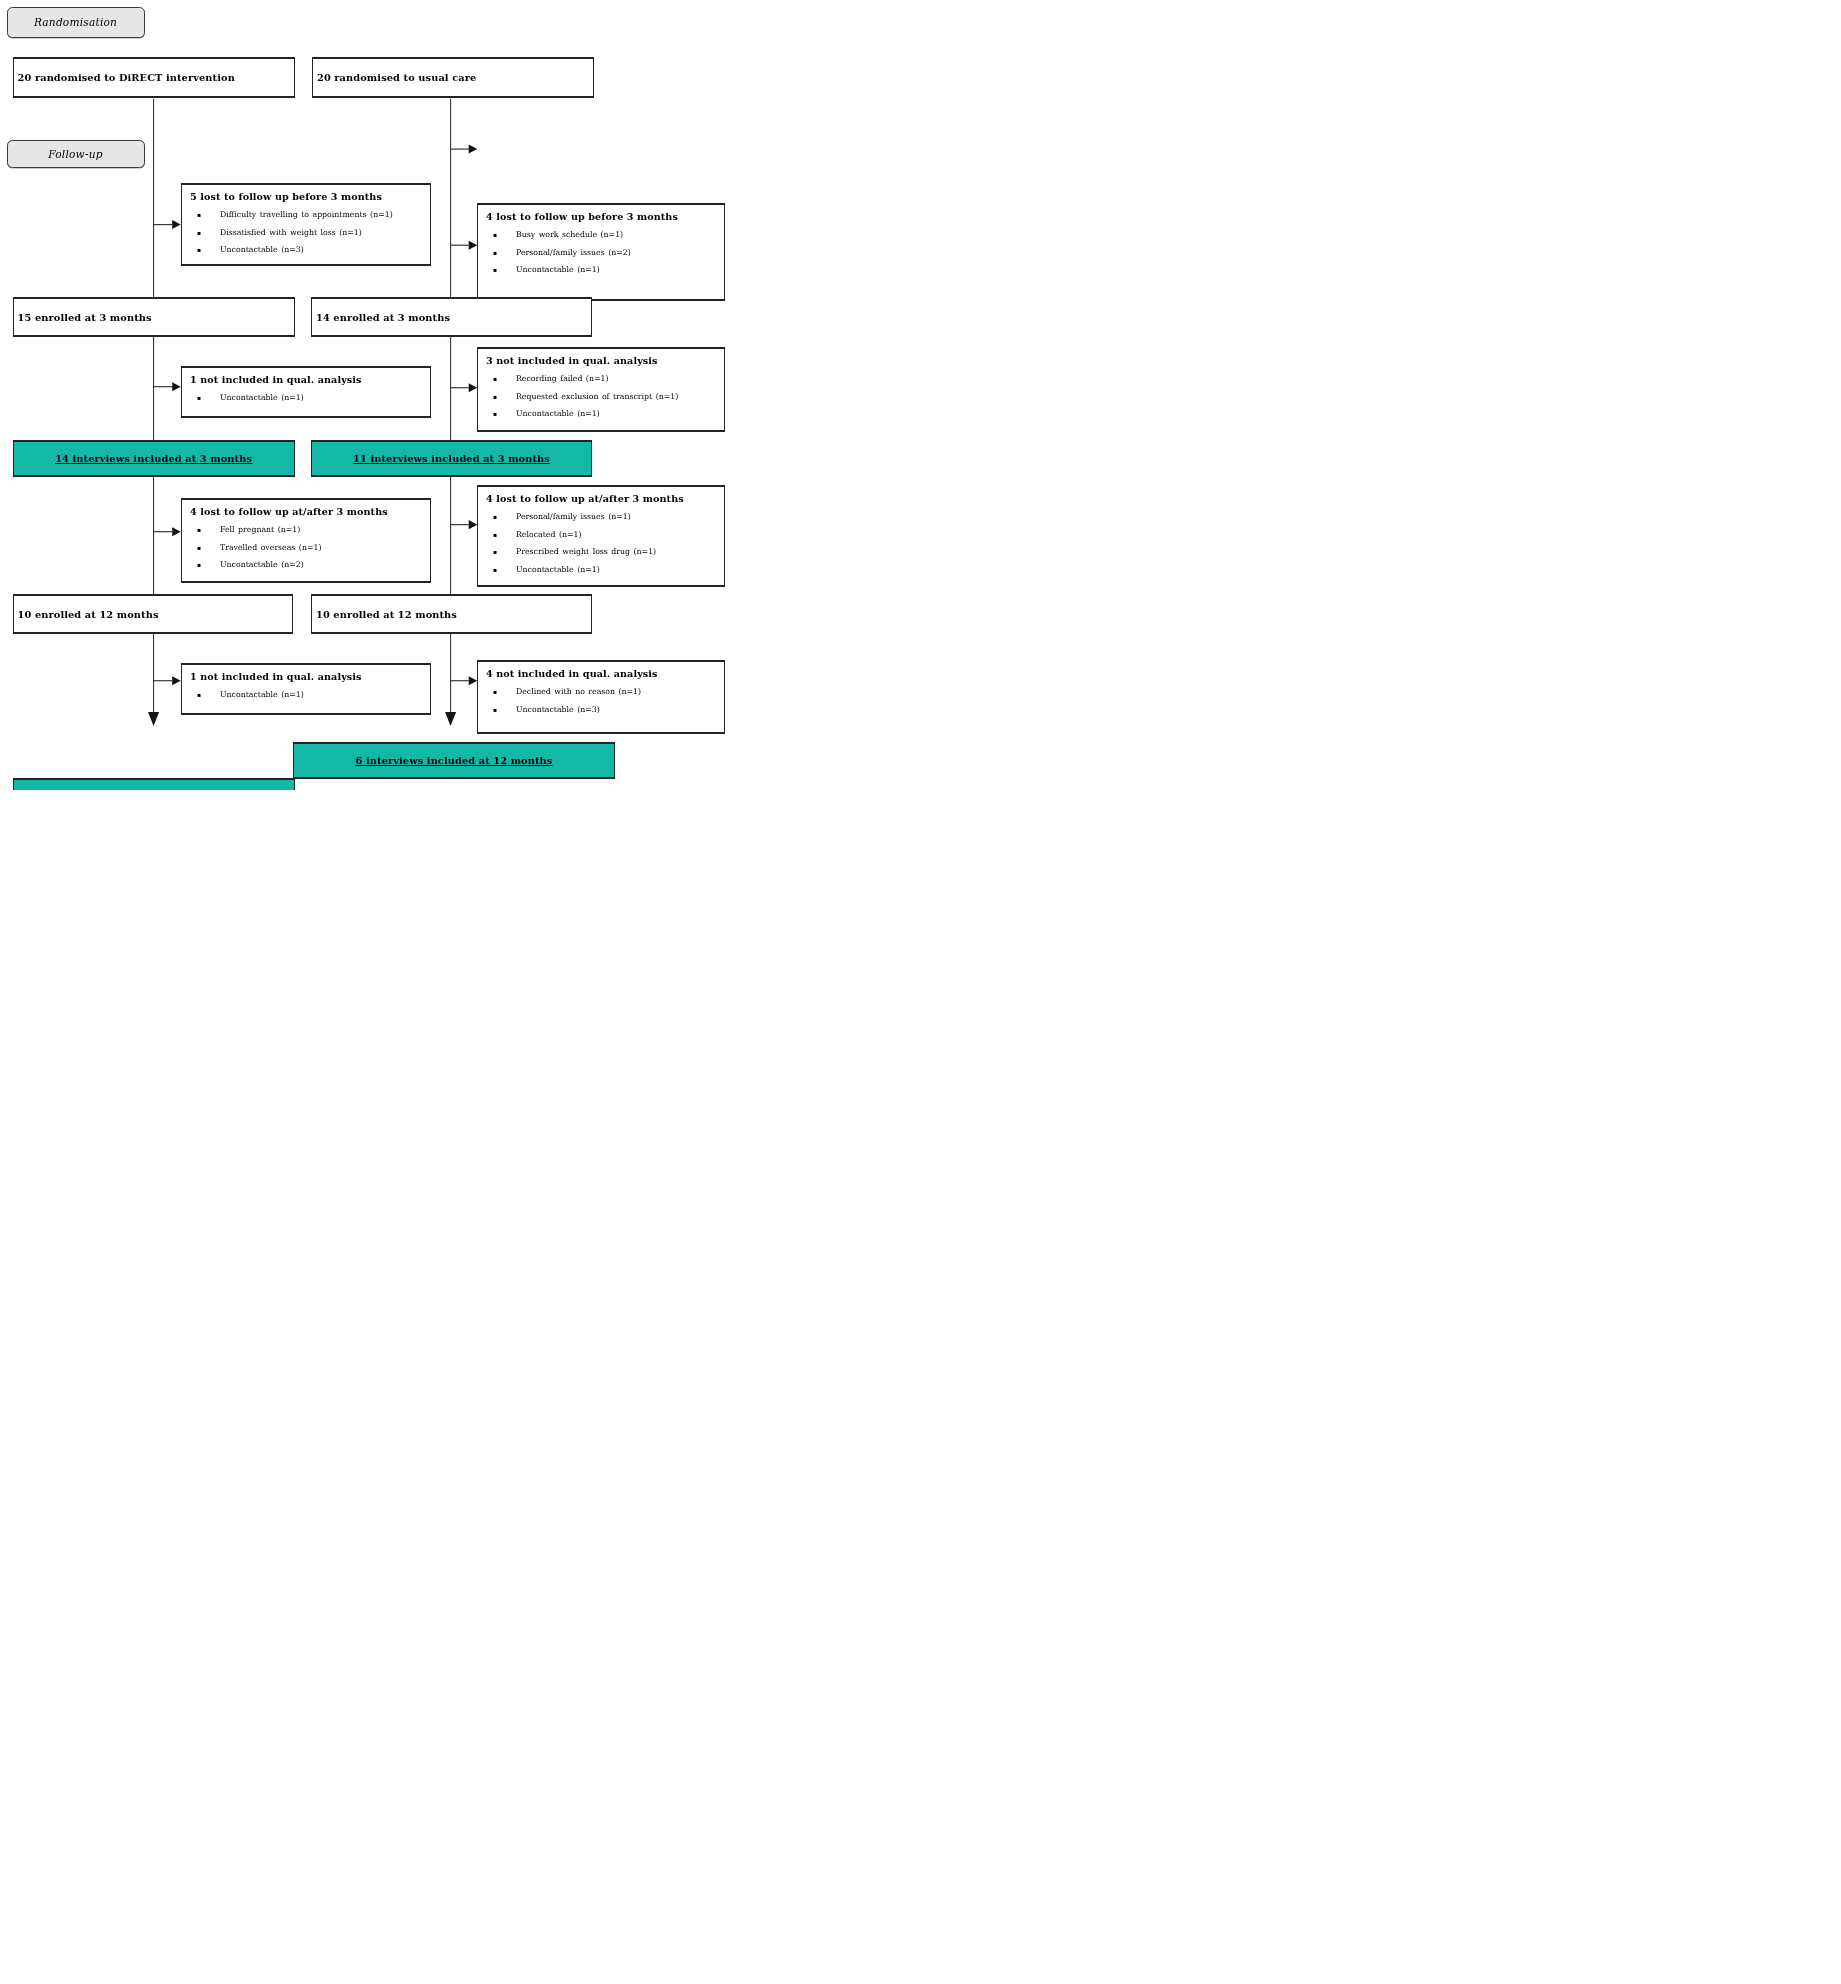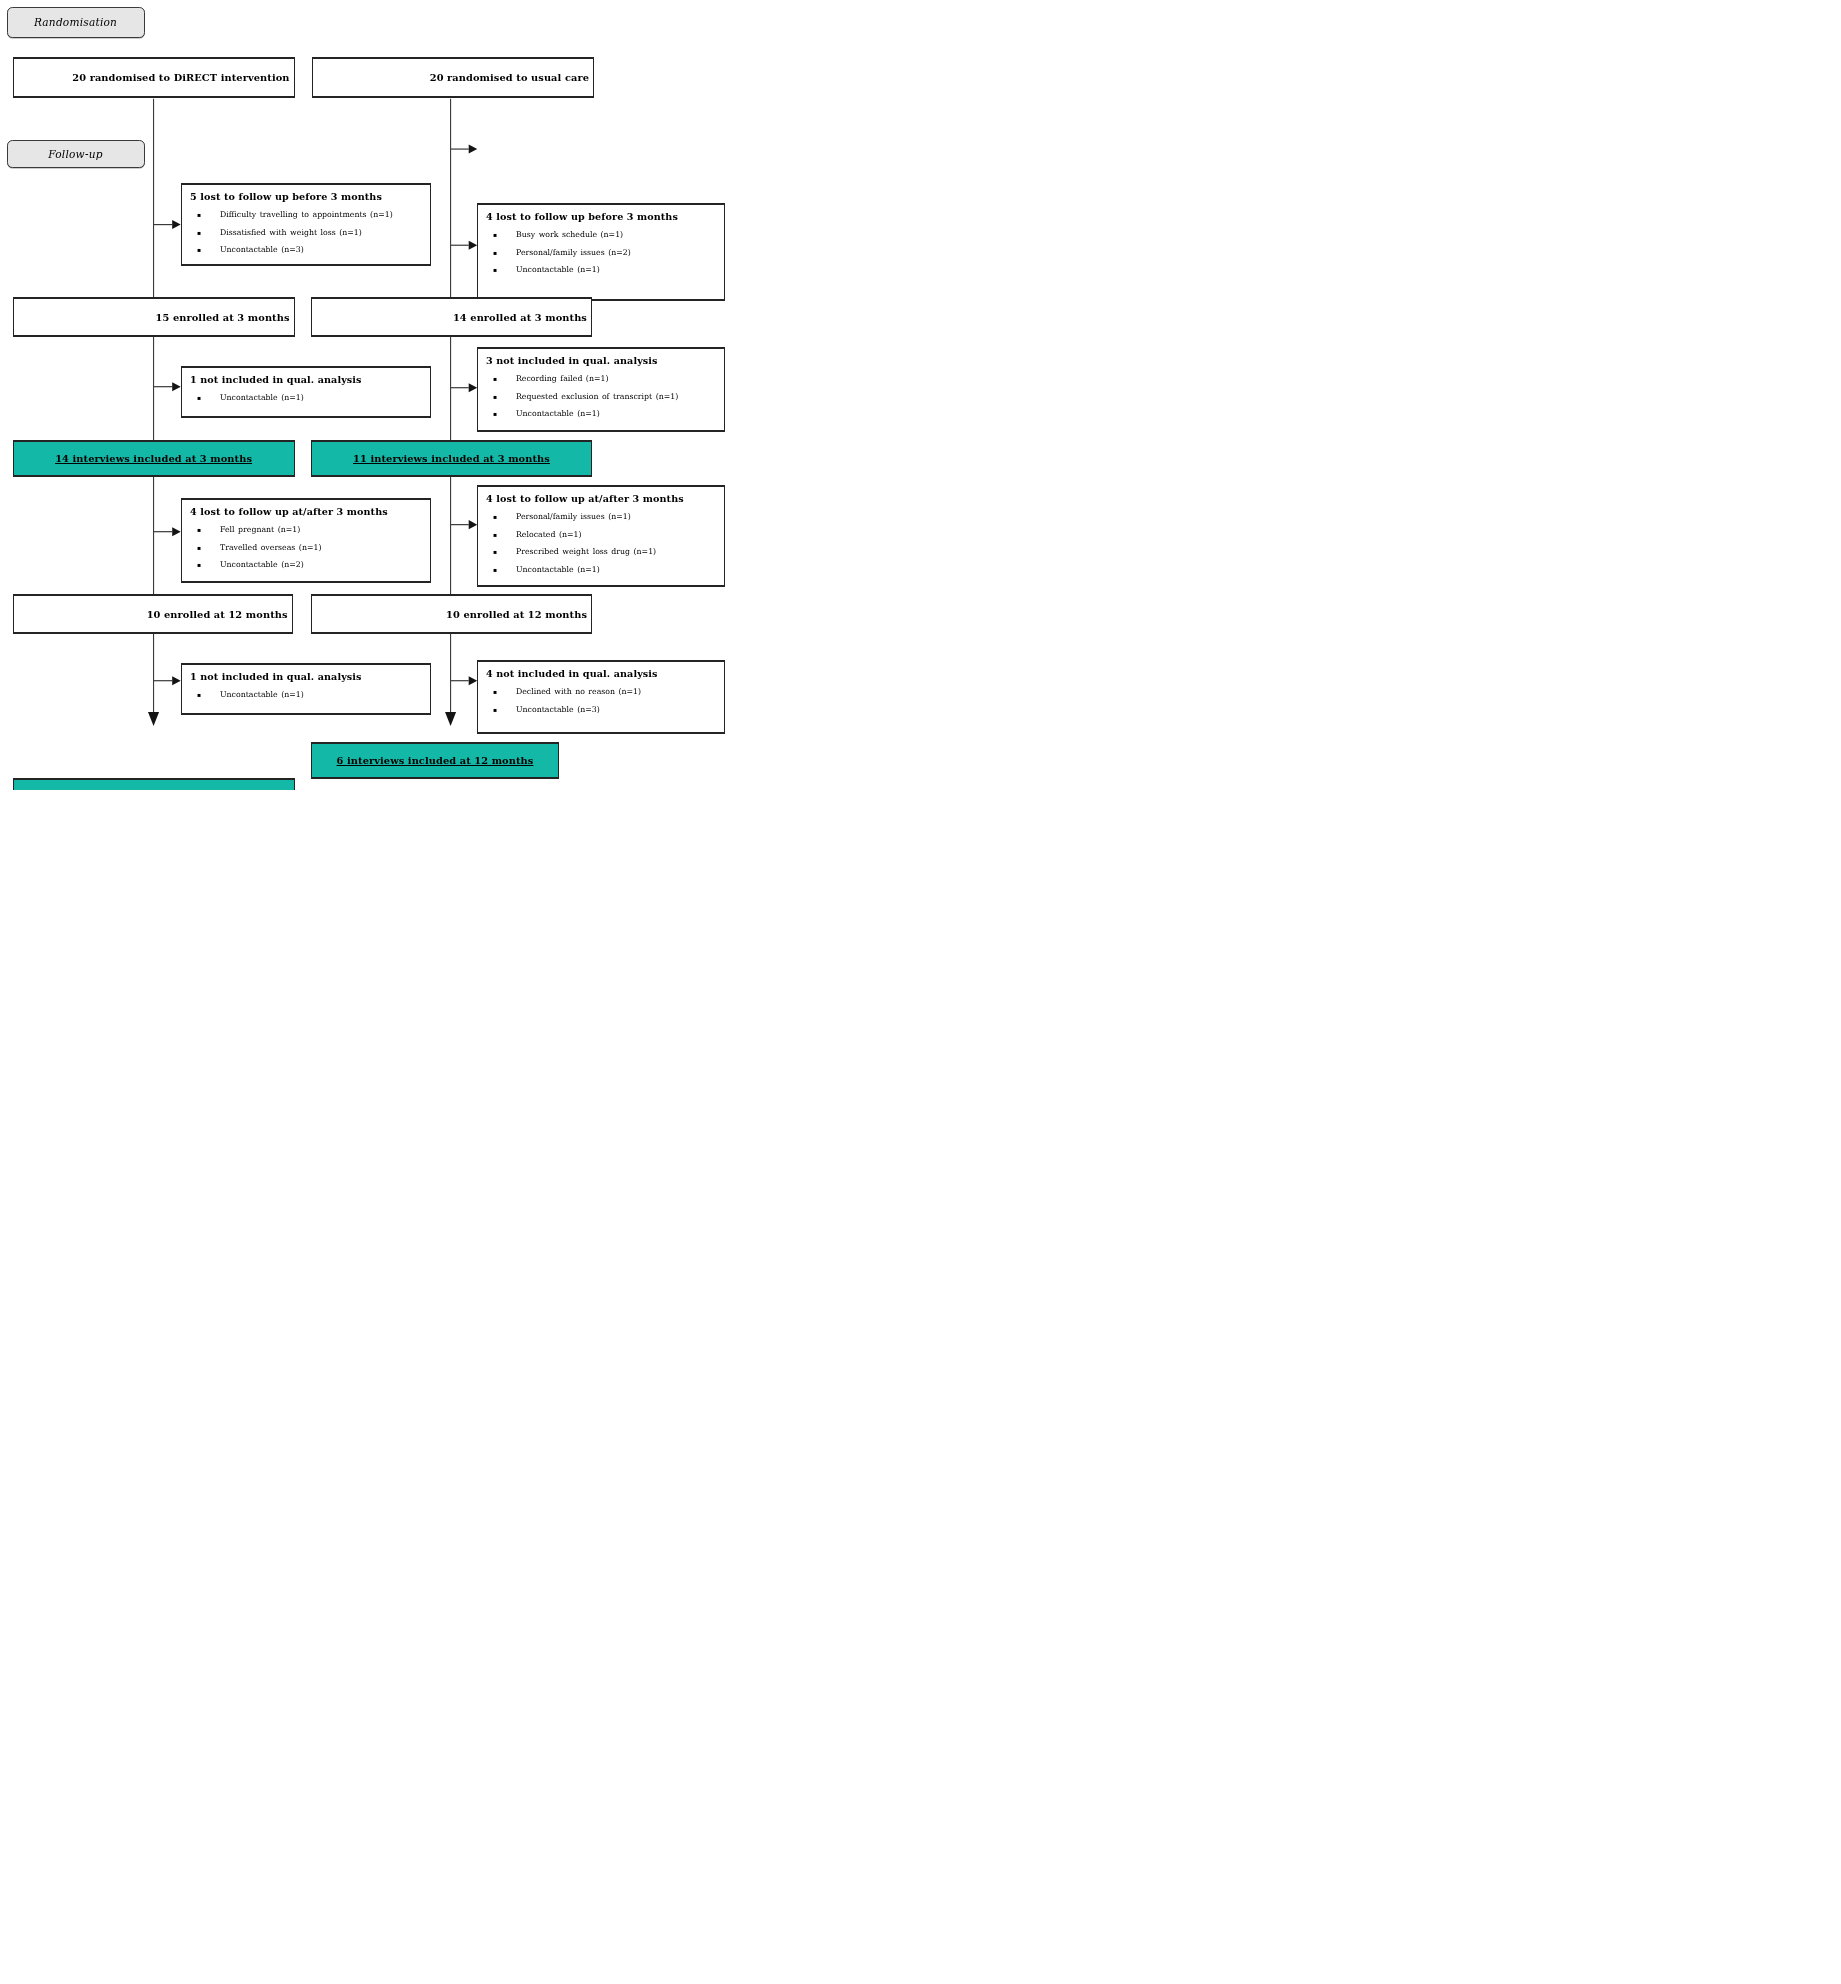--- a/index.html
+++ b/index.html
@@ -8,21 +8,21 @@
     width:733px;height:790px;
     background:#ffffff;
     font-family:"DejaVu Serif","Liberation Serif",serif;
     color:#000;
   }
   .wires{position:absolute;left:0;top:0;width:733px;height:790px;z-index:0;}
   .box{position:absolute;box-sizing:border-box;background:#ffffff;z-index:1;}
   .plain{
     border:1px solid #242424;
     border-top-width:2px;border-bottom-width:2px;
-    display:flex;align-items:center;justify-content:flex-end;
+    display:flex;align-items:center;justify-content:flex-start;
   }
   .shaded{
     border:1px solid #242424;
     border-top-width:2px;border-bottom-width:2px;
     background:#14b8a6;
     display:flex;align-items:center;justify-content:center;text-decoration:underline;
   }
   .center-text{
     font-weight:700;font-size:9.8px;letter-spacing:0.1px;
     text-align:center;padding:0 4px;
@@ -234,18 +234,18 @@
     <div class="side-title">1 not included in qual. analysis</div>
     <div class="bullet-row">
       <span class="bullet-marker">▪</span>
       <span class="bullet-text">Uncontactable (n=1)</span>
     </div>
   </div>
 
   <div class="box shaded" style="left:12.6px;top:738px;width:282px;height:37px;margin-top:40px;">
     <div class="center-text">9 interviews included at 12 months</div>
   </div>
-  <div class="box shaded" style="left:311px;top:742px;width:248px;height:37px;">
+  <div class="box shaded" style="left:293px;top:742px;width:322px;height:37px;">
     <div class="center-text">6 interviews included at 12 months</div>
   </div>
 
 </div>
 
 
 </body></html>

